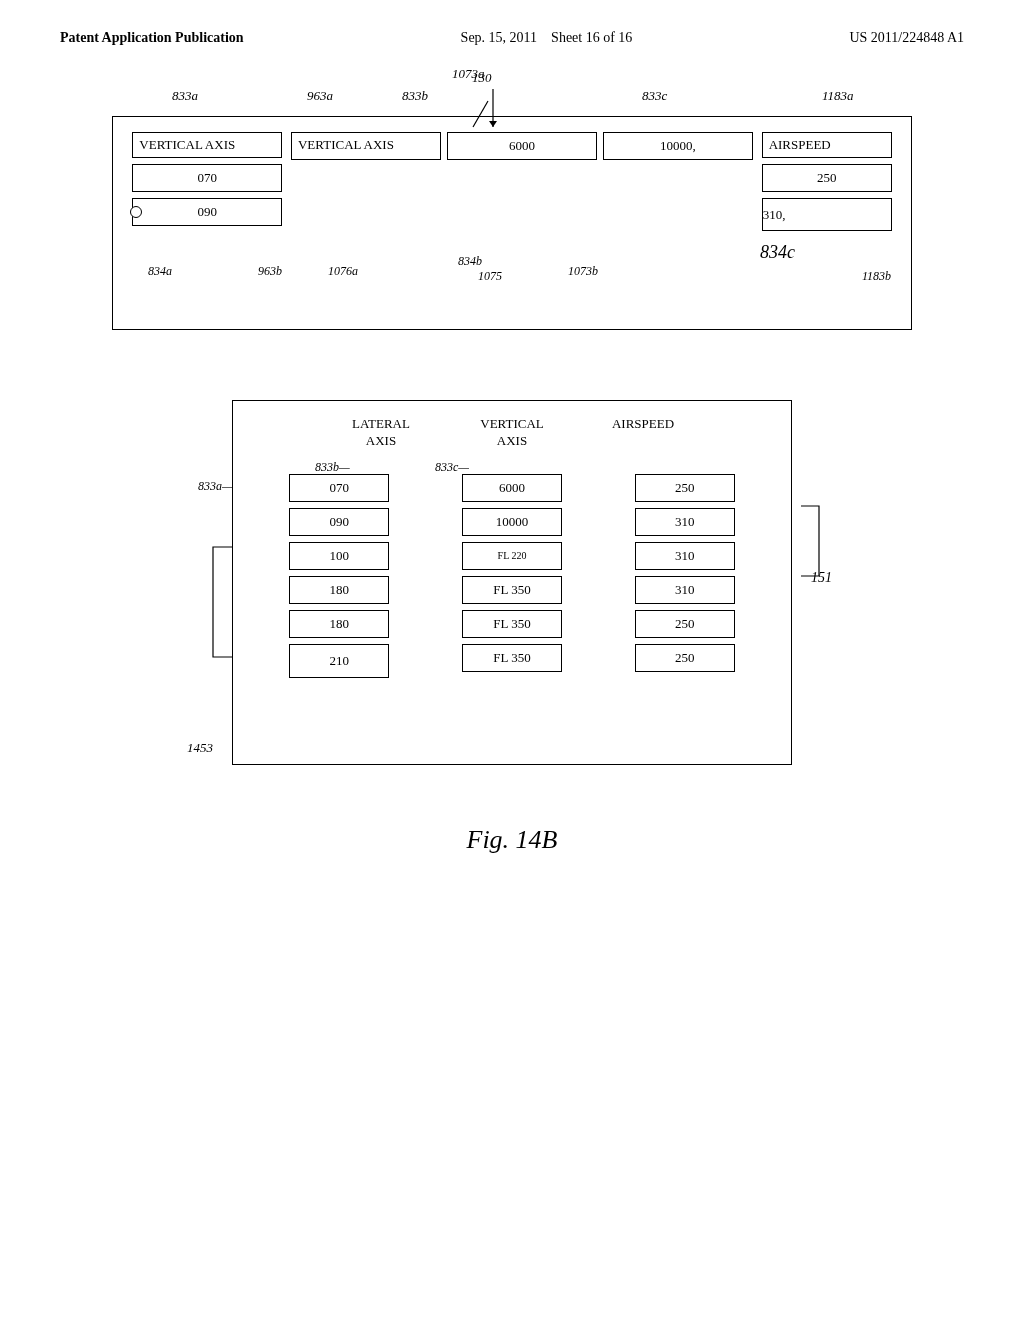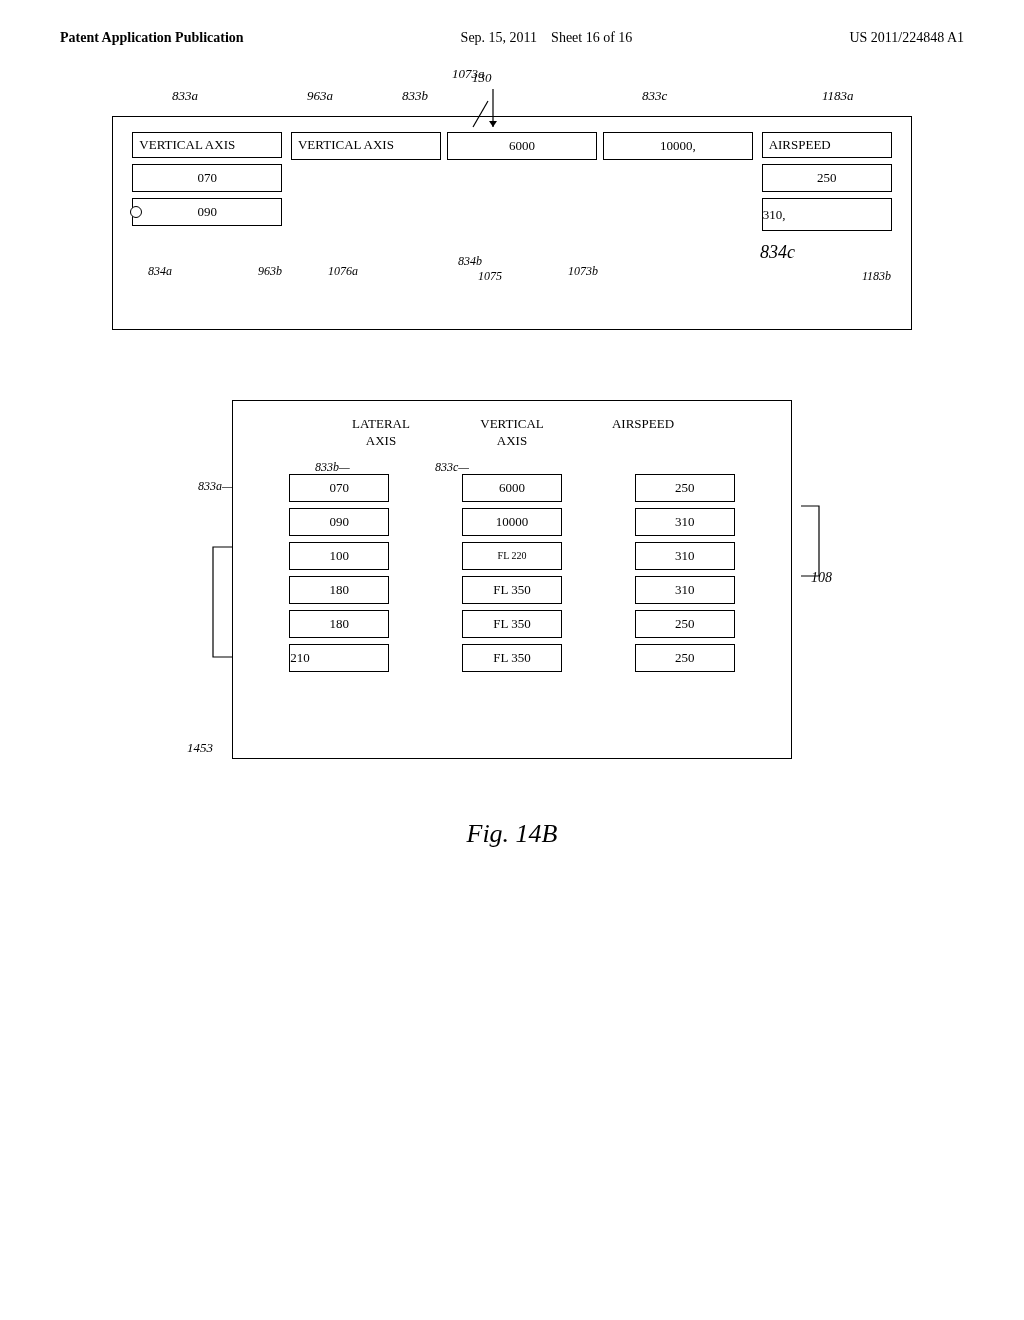--- a/index.html
+++ b/index.html
@@ -143,21 +143,21 @@
         <span style="position:absolute; left:350px; bottom:-5px; font-style:italic; font-size:12px;">1075</span>
         <span style="position:absolute; left:440px; bottom:0; font-style:italic; font-size:12px;">1073b</span>
         <span style="position:absolute; left:590px; bottom:16px; font-style:italic; font-size:18px;margin-left:42px;">834c</span>
         <span style="position:absolute; right:5px; bottom:-5px; font-style:italic; font-size:12px;">1183b</span>
       </div>
     </div>
   </div>
 
   <div style="position:relative; width:560px; margin-top:30px;">
 
-    <span style="position:absolute; right:-40px; top:170px; font-style:italic; font-size:14px;">108</span>
+    <span style="position:absolute; right:-40px; top:170px; font-style:italic; font-size:14px;">151</span>
 
     <span style="position:absolute; left:-45px; top:340px; font-style:italic; font-size:13px;">1453</span>
 
     <div style="border:1.5px solid #000; padding:15px 20px 80px 20px; position:relative;">
 
       <div style="display:flex; justify-content:center; margin-bottom:24px;gap:31px;">
         <div style="text-align:center; width:100px; font-size:13px; line-height:1.3;">
           <span>LATERAL</span><br>
           <span>AXIS</span>
         </div>
@@ -237,21 +237,21 @@
         </div>
         <div style="border:1.5px solid #000; width:100px; height:28px; display:flex; align-items:center; justify-content:center; font-size:13px;">
           <span>FL  350</span>
         </div>
         <div style="border:1.5px solid #000; width:100px; height:28px; display:flex; align-items:center; justify-content:center; font-size:13px;">
           <span>250</span>
         </div>
       </div>
 
       <div style="display:flex; justify-content:space-around; margin-bottom:6px;">
-        <div style="border:1.5px solid #000; width:100px; height:28px; display:flex; align-items:center; font-size:13px;">
+        <div style="border:1.5px solid #000; width:100px; height:34px; display:flex; align-items:center; justify-content:center; font-size:13px;">
           <span>210</span>
         </div>
         <div style="border:1.5px solid #000; width:100px; height:28px; display:flex; align-items:center; justify-content:center; font-size:13px;">
           <span>FL  350</span>
         </div>
         <div style="border:1.5px solid #000; width:100px; height:28px; display:flex; align-items:center; justify-content:center; font-size:13px;">
           <span>250</span>
         </div>
       </div>
 

